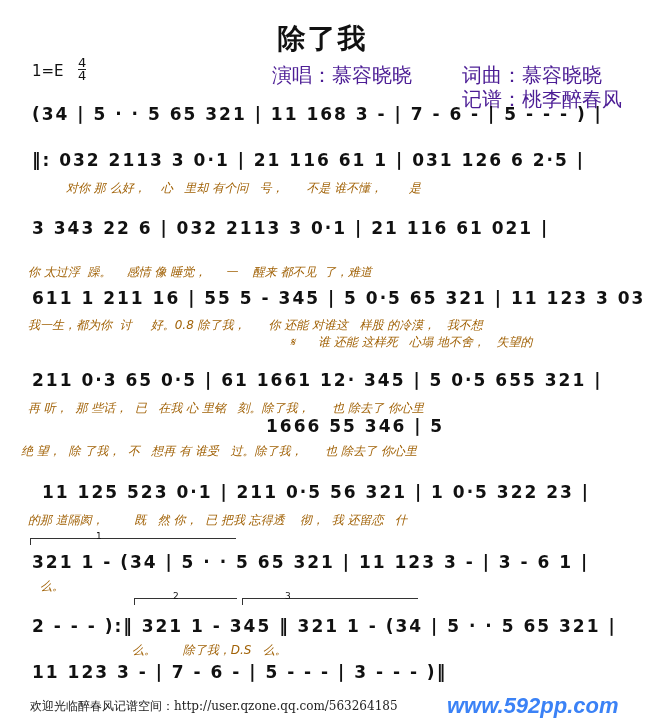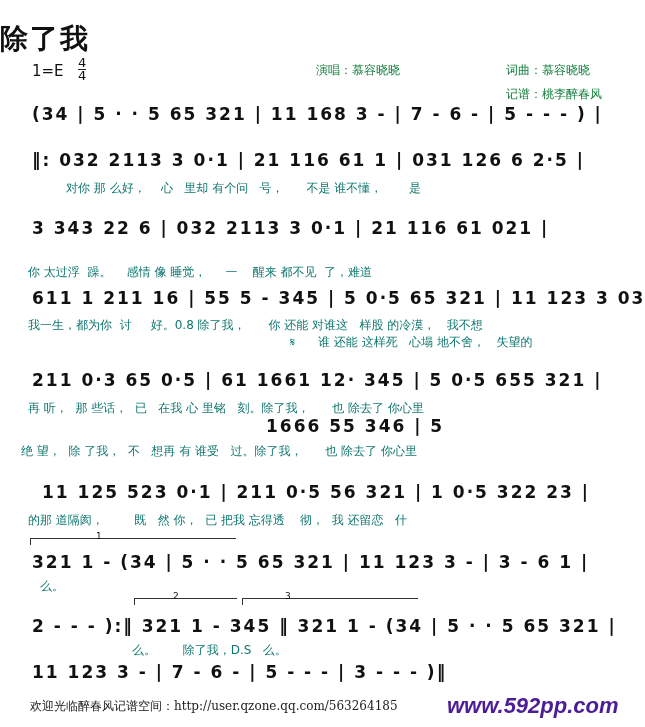--- a/index.html
+++ b/index.html
@@ -1,29 +1,29 @@
 <!DOCTYPE html>
 <html><head>
 <meta charset="utf-8">
 <style>
   html, body { margin:0; padding:0; background:#ffffff; }
   body { width:645px; height:727px; position:relative; overflow:hidden;
          font-family:"DejaVu Sans", sans-serif; color:#111; }
-  .title { position:absolute; left:0; width:645px; top:20px; text-align:left;
+  .title { position:absolute; left:0; width:645px; top:20px; text-align:center;
            font-family:"DejaVu Serif", serif; font-size:28px; font-weight:bold; letter-spacing:2px; }
-  .meta { position:absolute; font-family:"DejaVu Serif", serif; font-size:12px; color:#15803d;margin-left:44px; }
+  .meta { position:absolute; font-family:"DejaVu Serif", serif; font-size:20px; color:#4c1d95; }
   .key { position:absolute; left:32px; top:62px; font-size:15px; }
   .frac { position:absolute; left:78px; top:57px; font-size:13px; line-height:12px; text-align:center; }
   .frac span { display:block; }
   .row { position:absolute; left:18px; width:610px; height:26px; }
   .row .m { position:absolute; top:0; font-weight:bold; font-size:17px; letter-spacing:2px; white-space:pre; }
-  .lyr { position:absolute; font-size:12px; color:#0f766e; white-space:pre; }
+  .lyr { position:absolute; font-size:12px; color:#a16207; white-space:pre;font-style:italic; }
   .footer { position:absolute; left:30px; top:698px; font-family:"DejaVu Serif", serif; font-size:12px; color:#222; }
   .wm { position:absolute; left:447px; top:693px; font-family:"Liberation Sans", sans-serif;
-        font-weight:bold; font-style:italic; font-size:22px; color:#4c1d95; }
+        font-weight:bold; font-style:italic; font-size:22px; color:#3b82f6; }
   .volta { position:absolute; height:6px; border-top:1px solid #333; border-left:1px solid #333; font-size:9px; }
   .volta span { position:absolute; top:-8px; }
 </style>
 </head>
 <body>
 
 <div class="title">除了我</div>
 <div class="key">1=E</div>
 <div class="frac">
   <span>4</span>

